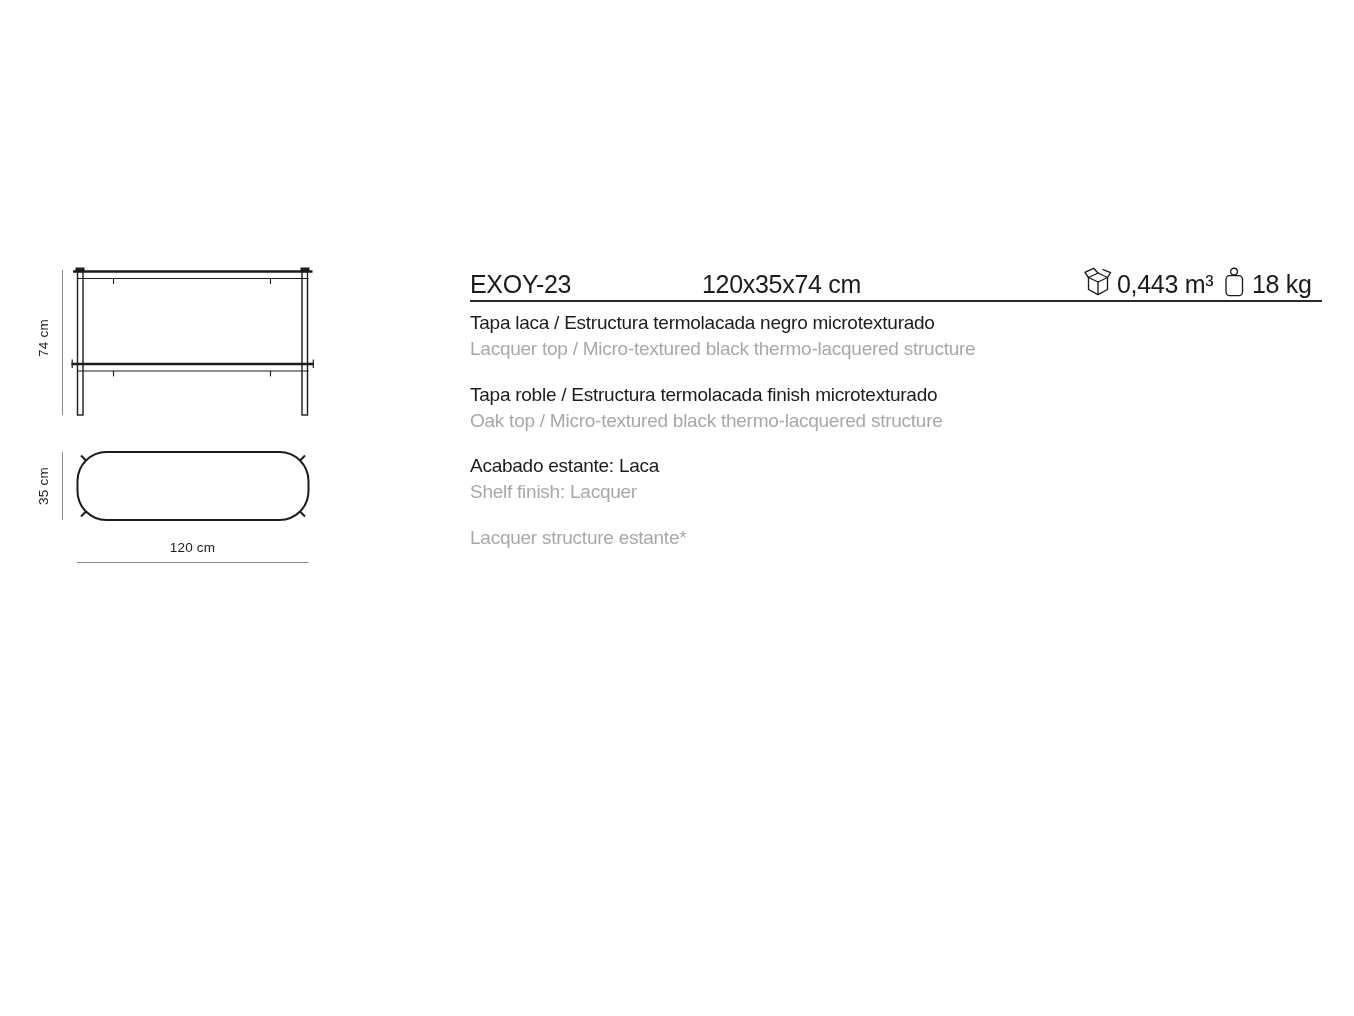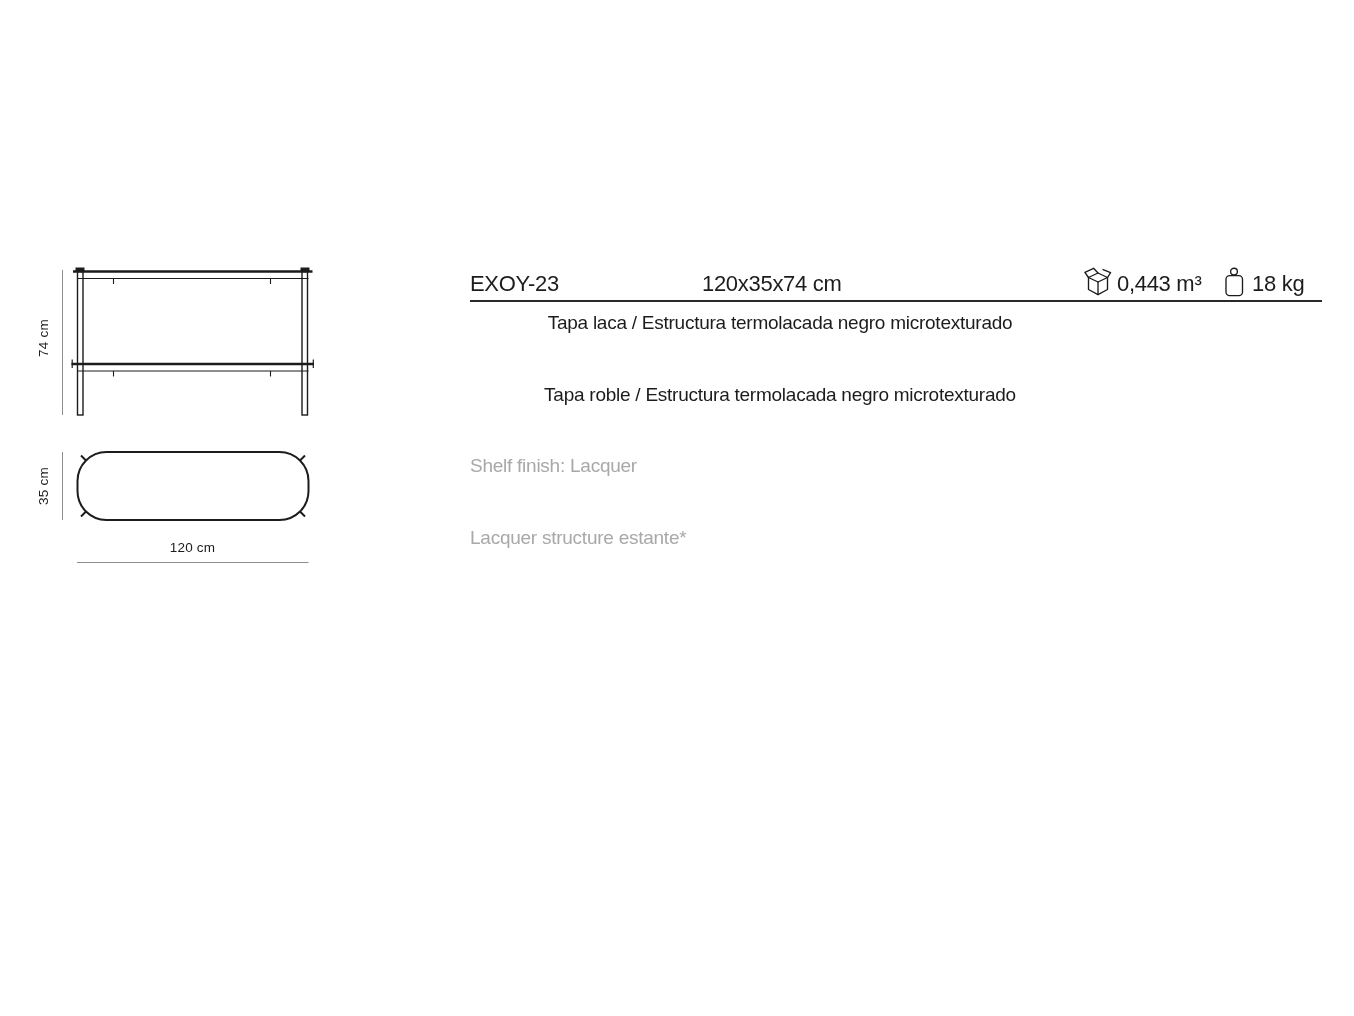--- a/index.html
+++ b/index.html
@@ -17,32 +17,32 @@
     font-family:"Liberation Sans","DejaVu Sans",sans-serif;
     color:var(--text-primary);
     overflow:hidden;
   }
   .drawing-svg{position:absolute;left:30px;top:255px;width:305px;height:320px;color:var(--drawing-line);}
   .drawing-svg .dim{stroke:var(--dimension-line);stroke-width:1;}
   .drawing-svg .ln{stroke:var(--drawing-line);fill:none;}
   .drawing-svg text{fill:var(--text-primary);font-family:"Liberation Sans","DejaVu Sans",sans-serif;font-size:13.5px;letter-spacing:0.2px;}
   .hdr-text{
     position:absolute;top:269px;height:30px;line-height:30px;
-    font-size:22px;letter-spacing:-0.3px;white-space:nowrap;color:var(--text-primary);
+    font-size:25px;letter-spacing:-0.3px;white-space:nowrap;color:var(--text-primary);
   }
   .icon-box{position:absolute;}
   .icon-box svg{display:block;stroke:var(--drawing-line);fill:none;stroke-width:1.35;stroke-linejoin:round;stroke-linecap:round;}
   .header-rule{
     position:absolute;left:470px;top:300px;width:852px;height:2px;background:#2a2a2a;
   }
   .spec-block{
     position:absolute;left:470px;width:620px;
     font-size:19px;line-height:26px;letter-spacing:-0.25px;white-space:nowrap;
   }
-  .spec-es{color:var(--text-primary);text-align:center;}
+  .spec-es{color:var(--text-primary);}
   .spec-en{color:var(--text-secondary);}
 </style>
 </head>
 <body>
 
 <svg class="drawing-svg" viewBox="30 255 305 320" xmlns="http://www.w3.org/2000/svg">
 
   <g>
 
     <line class="dim" x1="62.5" y1="270" x2="62.5" y2="415"></line>
@@ -103,25 +103,28 @@
     <circle cx="10" cy="5.6" r="3.4"></circle>
     <rect x="2" y="9.6" width="16.5" height="20" rx="3.6"></rect>
   </svg>
 </div>
 <div class="hdr-text" style="left:1252px;">18 kg</div>
 
 <div class="header-rule"></div>
 
 <div class="spec-block" style="top:310px;">
   <div class="spec-es">Tapa laca / Estructura termolacada negro microtexturado</div>
+  <div class="spec-en">Lacquer top / Micro-textured black thermo-lacquered structure</div>
 </div>
 
 <div class="spec-block" style="top:382px;">
-  <div class="spec-es">Tapa roble / Estructura termolacada negro microtexturado</div>
+  <div class="spec-es">Tapa roble / Estructura termolacada finish microtexturado</div>
+  <div class="spec-en">Oak top / Micro-textured black thermo-lacquered structure</div>
 </div>
 
 <div class="spec-block" style="top:453px;">
+  <div class="spec-es">Acabado estante: Laca</div>
   <div class="spec-en">Shelf finish: Lacquer</div>
 </div>
 
 <div class="spec-block" style="top:525px;">
   <div class="spec-en">Lacquer structure estante*</div>
 </div>
 
 </body></html>

